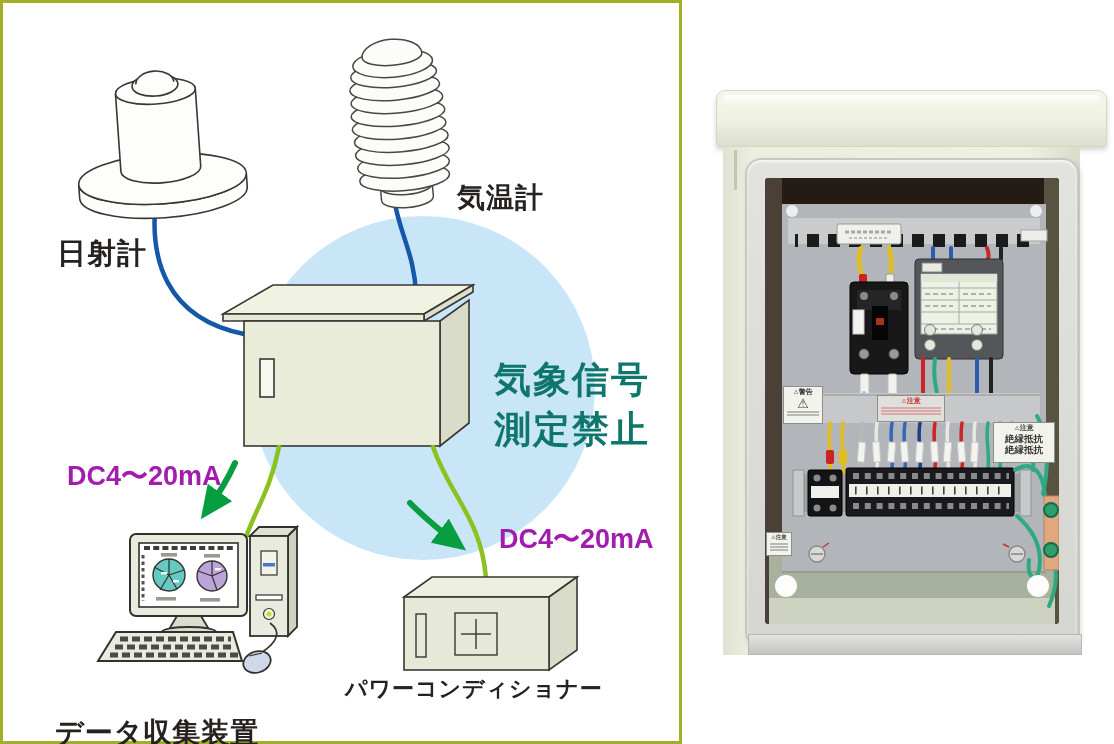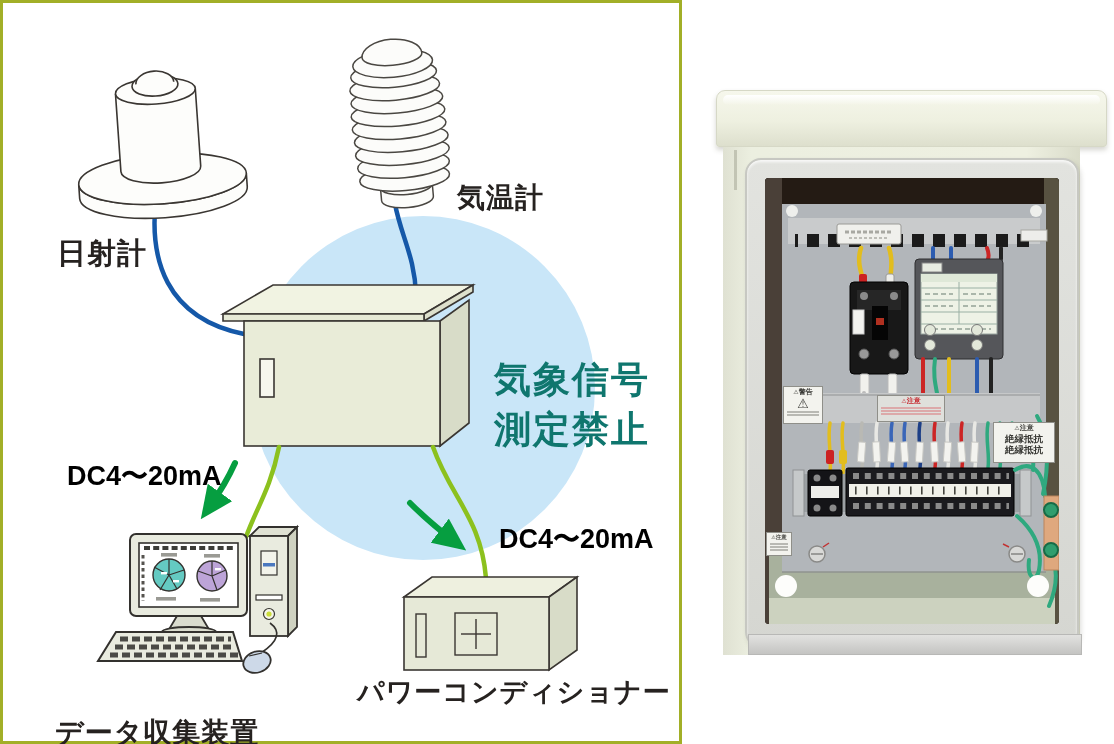--- a/index.html
+++ b/index.html
@@ -7,25 +7,25 @@
   .stage{position:relative;width:1114px;height:744px;background:#fff;overflow:hidden;}
 
   
   .diagram{position:absolute;left:0;top:0;width:682px;height:744px;
     border:3px solid #a2af27;box-sizing:border-box;background:#fff;}
   .dg-svg{position:absolute;left:0;top:0;}
   .dlabel{position:absolute;font-weight:800;color:#262220;letter-spacing:1px;white-space:nowrap;}
   .lbl-pyr{left:54px;top:231px;font-size:29px;}
   .lbl-thermo{left:454px;top:176px;font-size:28px;}
   .lbl-red{left:491px;top:352px;font-size:37px;line-height:50px;color:#0f766e;letter-spacing:2px;}
-  .lbl-dc{color:#000000;font-size:27px;letter-spacing:0;}
+  .lbl-dc{color:#a21caf;font-size:27px;letter-spacing:0;}
   .lbl-dc-left{left:64px;top:455px;}
   .lbl-dc-right{left:496px;top:518px;}
   .lbl-logger{left:52px;top:668px;font-size:28px;margin-top:43px;}
-  .lbl-pcs{left:354px;top:671px;font-size:27px;}
+  .lbl-pcs{left:342px;top:671px;font-size:22px;}
 
   
   .photo{position:absolute;left:690px;top:0;width:424px;height:744px;background:#fff;}
   .ph-roof{position:absolute;left:26px;top:90px;width:391px;height:57px;
     background:linear-gradient(#f6f7ec 0%,#eef0e0 55%,#dddfcd 100%);
     border-radius:9px 9px 3px 3px;border:1px solid #d6d8c6;box-sizing:border-box;
     box-shadow:0 3px 5px rgba(90,90,70,.25);}
   .ph-roof:after{content:"";position:absolute;left:6px;top:4px;right:6px;height:10px;
     background:linear-gradient(#ffffff,rgba(255,255,255,0));border-radius:8px;}
   .ph-body{position:absolute;left:33px;top:147px;width:357px;height:508px;

